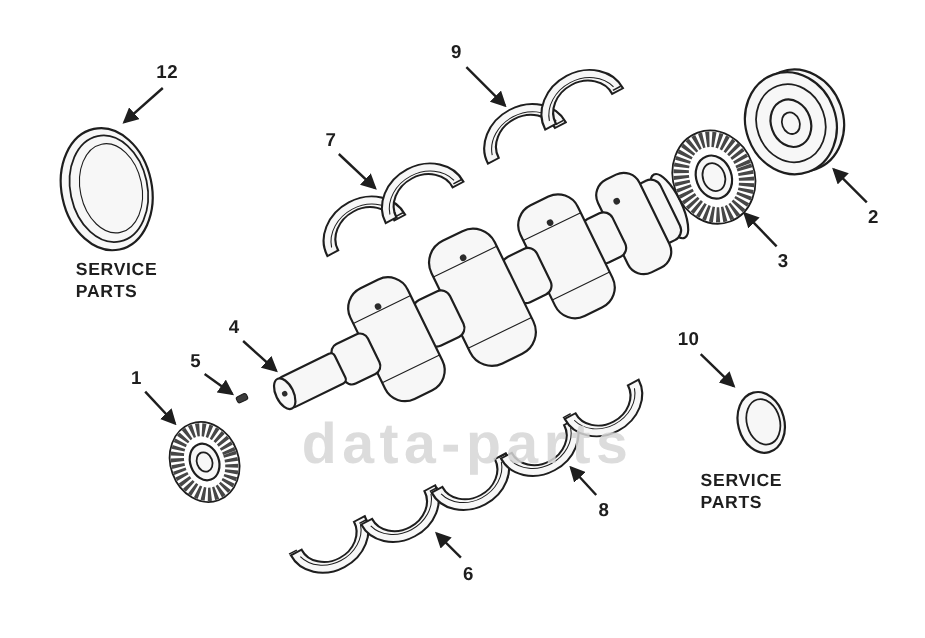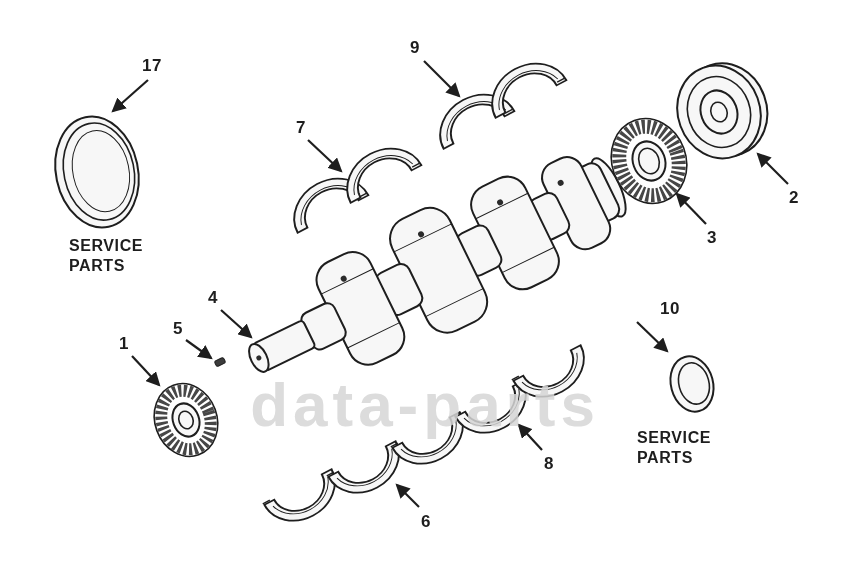--- a/index.html
+++ b/index.html
@@ -27,21 +27,21 @@
     font-size: 16px;
     font-weight: bold;
     line-height: 20px;
     letter-spacing: 0.6px;
     color: var(--ink, #1e1e1e);
     white-space: nowrap;
   }
   .watermark {
     position: absolute;
     transform: translate(-50%, -50%);
-    font-size: 62px;
+    font-size: 52px;
     font-weight: bold;
     letter-spacing: 5px;
     color: var(--watermark, #d6d6d6);
     opacity: 0.85;
     white-space: nowrap;
     pointer-events: none;
   }
 
   
   svg .part  { fill: #f7f7f7; stroke: var(--ink, #1e1e1e); stroke-width: 2; }
@@ -171,29 +171,29 @@
     <path class="arrow" marker-end="url(#arrowhead)" d="M 221 310 L 251 337"></path>
     <path class="arrow" marker-end="url(#arrowhead)" d="M 186 340 L 211 358"></path>
     <path class="arrow" marker-end="url(#arrowhead)" d="M 132 356 L 159 385"></path>
     <path class="arrow" marker-end="url(#arrowhead)" d="M 637 322 L 667 351"></path>
     <path class="arrow" marker-end="url(#arrowhead)" d="M 419 507 L 397 485"></path>
     <path class="arrow" marker-end="url(#arrowhead)" d="M 542 450 L 519 425"></path>
   </svg>
 
   <div class="watermark" style="left:425px; top:404px;">data-parts</div>
 
-  <div class="callout" style="left:152px; top:66px;">17</div>
+  <div class="callout" style="left:152px; top:66px;">12</div>
   <div class="callout" style="left:415px; top:48px;">9</div>
   <div class="callout" style="left:301px; top:128px;">7</div>
   <div class="callout" style="left:794px; top:198px;">2</div>
   <div class="callout" style="left:712px; top:238px;">3</div>
   <div class="callout" style="left:213px; top:298px;">4</div>
   <div class="callout" style="left:178px; top:329px;">5</div>
   <div class="callout" style="left:124px; top:344px;">1</div>
-  <div class="callout" style="left:626px; top:309px;margin-left:44px;">10</div>
+  <div class="callout" style="left:626px; top:309px;">10</div>
   <div class="callout" style="left:426px; top:522px;">6</div>
   <div class="callout" style="left:549px; top:464px;">8</div>
 
   <div class="service" style="left:106px; top:256px;">
     <div>SERVICE</div>
     <div>PARTS</div>
   </div>
   <div class="service" style="left:674px; top:448px;">
     <div>SERVICE</div>
     <div>PARTS</div>

